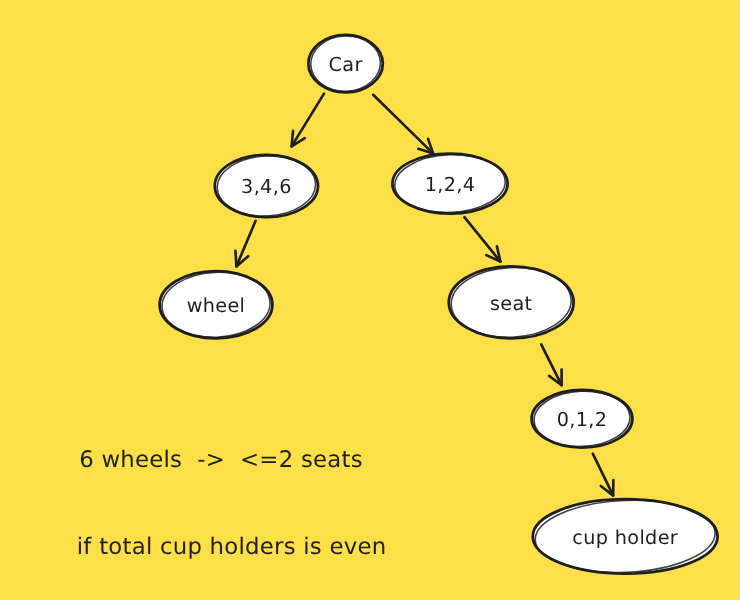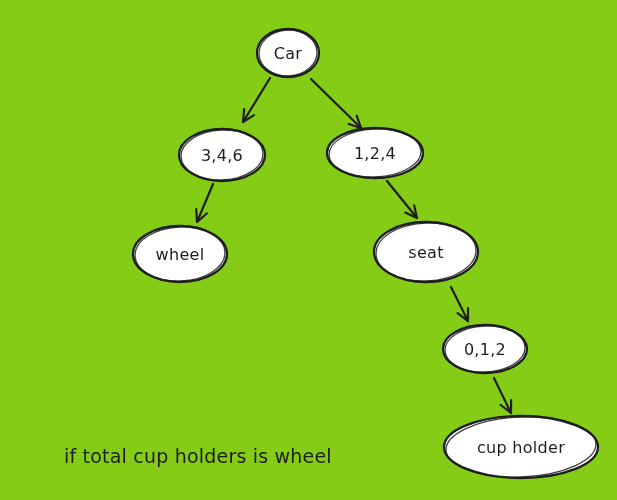--- a/index.html
+++ b/index.html
@@ -4,21 +4,21 @@
 <style>
   html, body {
     margin: 0;
     padding: 0;
     background: #ffffff;
   }
   #stage {
     position: relative;
     width: 617px;
     height: 500px;
-    background: #84cc16;
+    background: #fde047;
     overflow: hidden;
     font-family: "DejaVu Sans", "Liberation Sans", sans-serif;
   }
   #diagram-svg {
     position: absolute;
     left: 0;
     top: 0;
   }
   .node-ellipse {
     fill: #ffffff;
@@ -115,19 +115,20 @@
         <text class="node-label" x="485" y="355">0,1,2</text>
       </g>
       <g>
         <ellipse class="node-ellipse" cx="521" cy="447" rx="77" ry="31"></ellipse>
         <ellipse class="node-ellipse sketch2" cx="521" cy="447" rx="75" ry="30" transform="rotate(-2.5 521 447)"></ellipse>
         <text class="node-label" x="521" y="453">cup holder</text>
       </g>
     </svg>
 
   <div class="annotation" id="rules-text">
+    <div>6 wheels  -&gt;  &lt;=2 seats</div>
   </div>
 
   <div class="annotation" id="cup-holder-note">
-    <div>if total cup holders is wheel</div>
+    <div>if total cup holders is even</div>
     
   </div>
 </div>
 
 </body></html>

